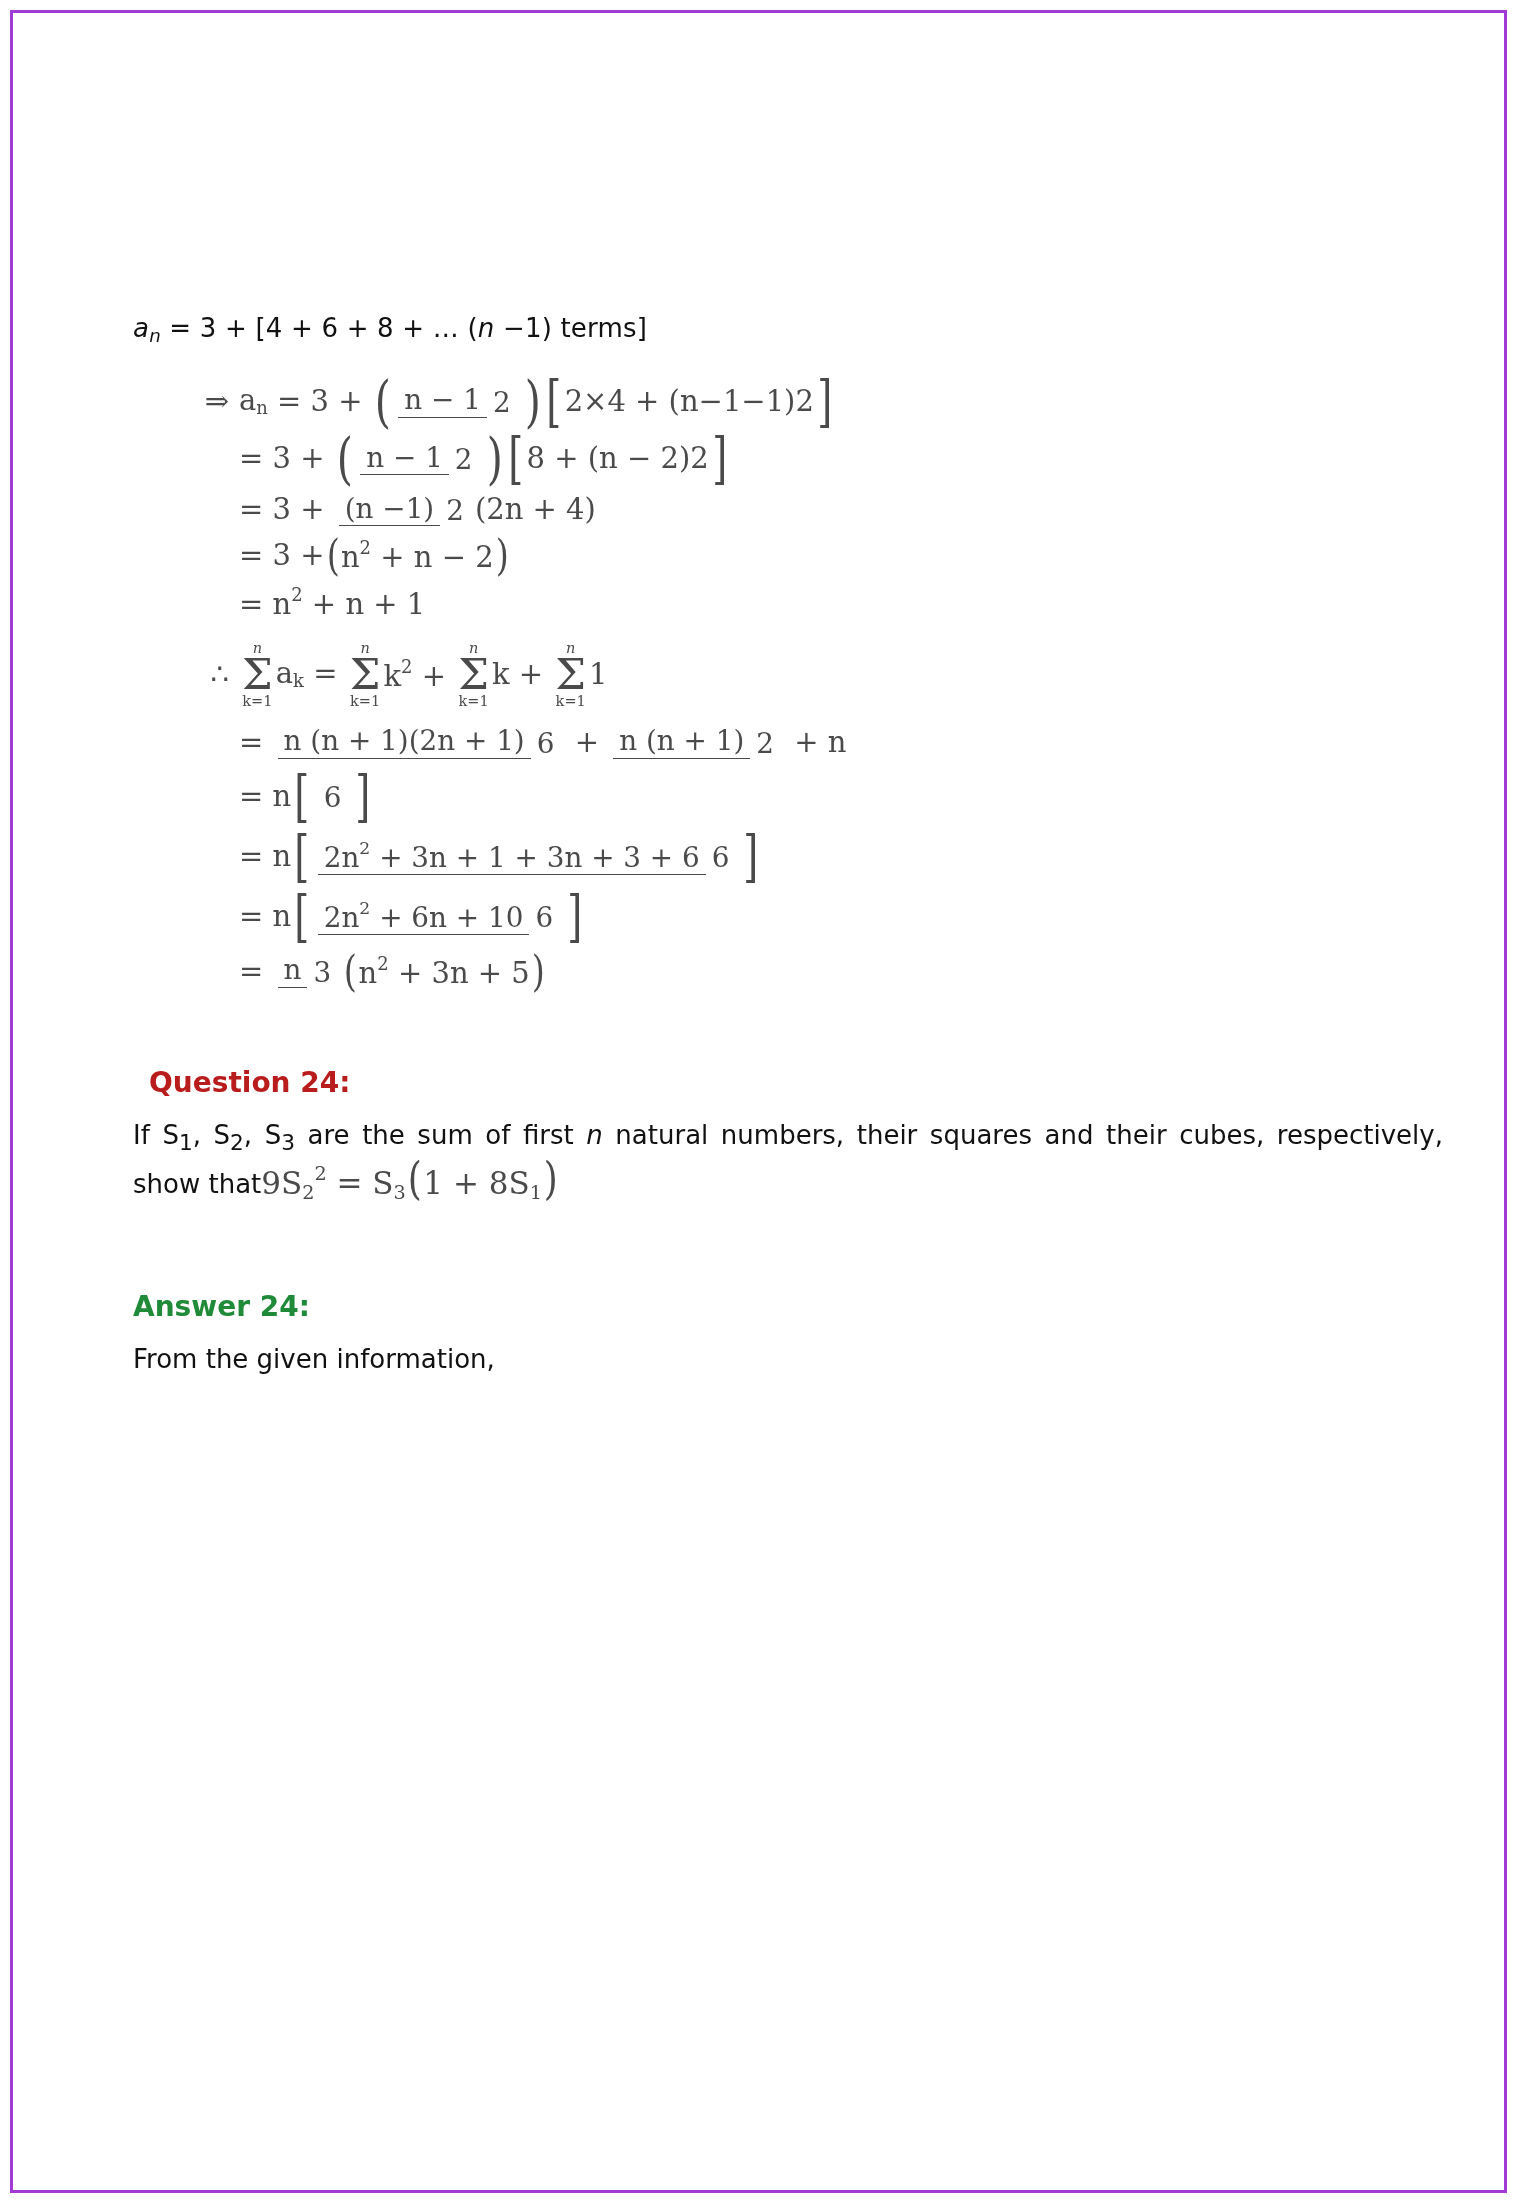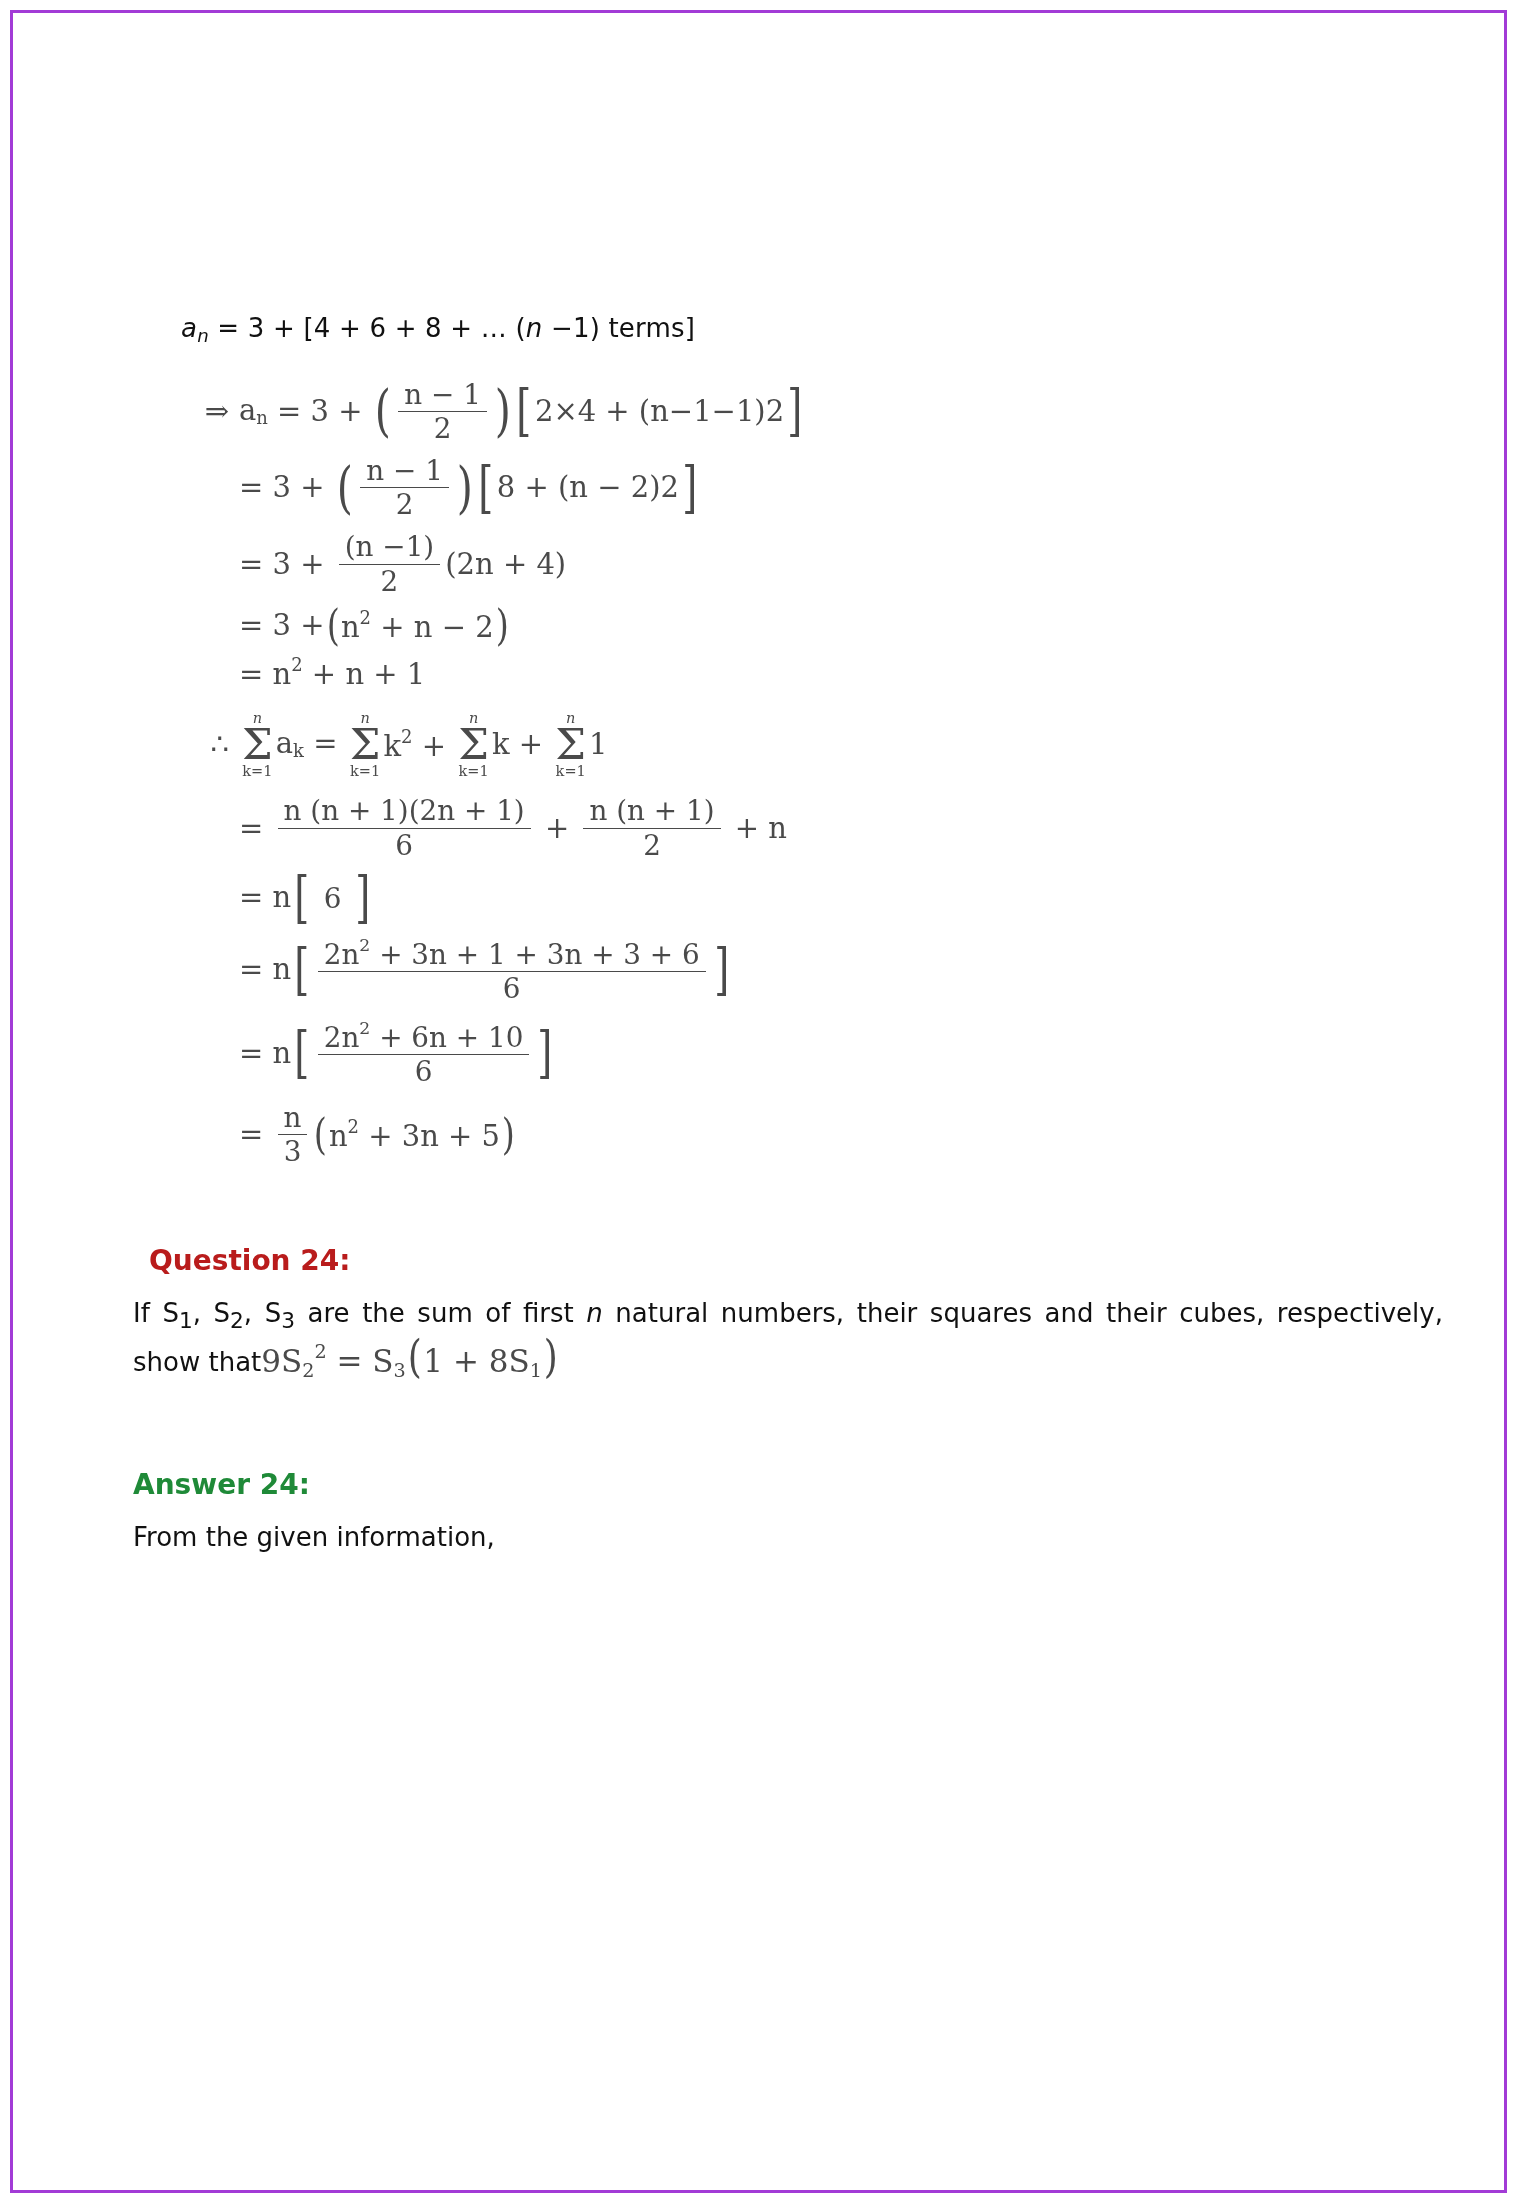--- a/index.html
+++ b/index.html
@@ -38,21 +38,20 @@
     top: 300px;
     width: 1310px;
   }
 
   
   .lead-line {
     font-size: 26px;
     color: #111111;
     letter-spacing: 0.2px;
     margin-bottom: 34px;
-    margin-left: 48px;
   }
   .lead-line i { font-style: italic; }
   .sub { font-size: 0.7em; vertical-align: -0.25em; font-style: italic;}
 
   
   .math-block {
     font-family: "DejaVu Serif", serif;
     color: #4a4a4a;
     line-height: 1;
   }
@@ -64,21 +63,21 @@
     white-space: nowrap;
   }
   .mrow .lead {
     display: inline-block;
     min-width: 96px;
     text-align: right;
     padding-right: 10px;
   }
   .frac {
     display: inline-flex;
-    flex-direction: column;
+    flex-direction: row;
     align-items: center;
     vertical-align: middle;
     margin: 0 5px;
     line-height: 1.05;
     justify-content: center;
   }
   .frac .num {
     padding: 0 6px 2px 6px;
     border-bottom: 1.6px solid #4a4a4a;
     font-size: 0.96em;

